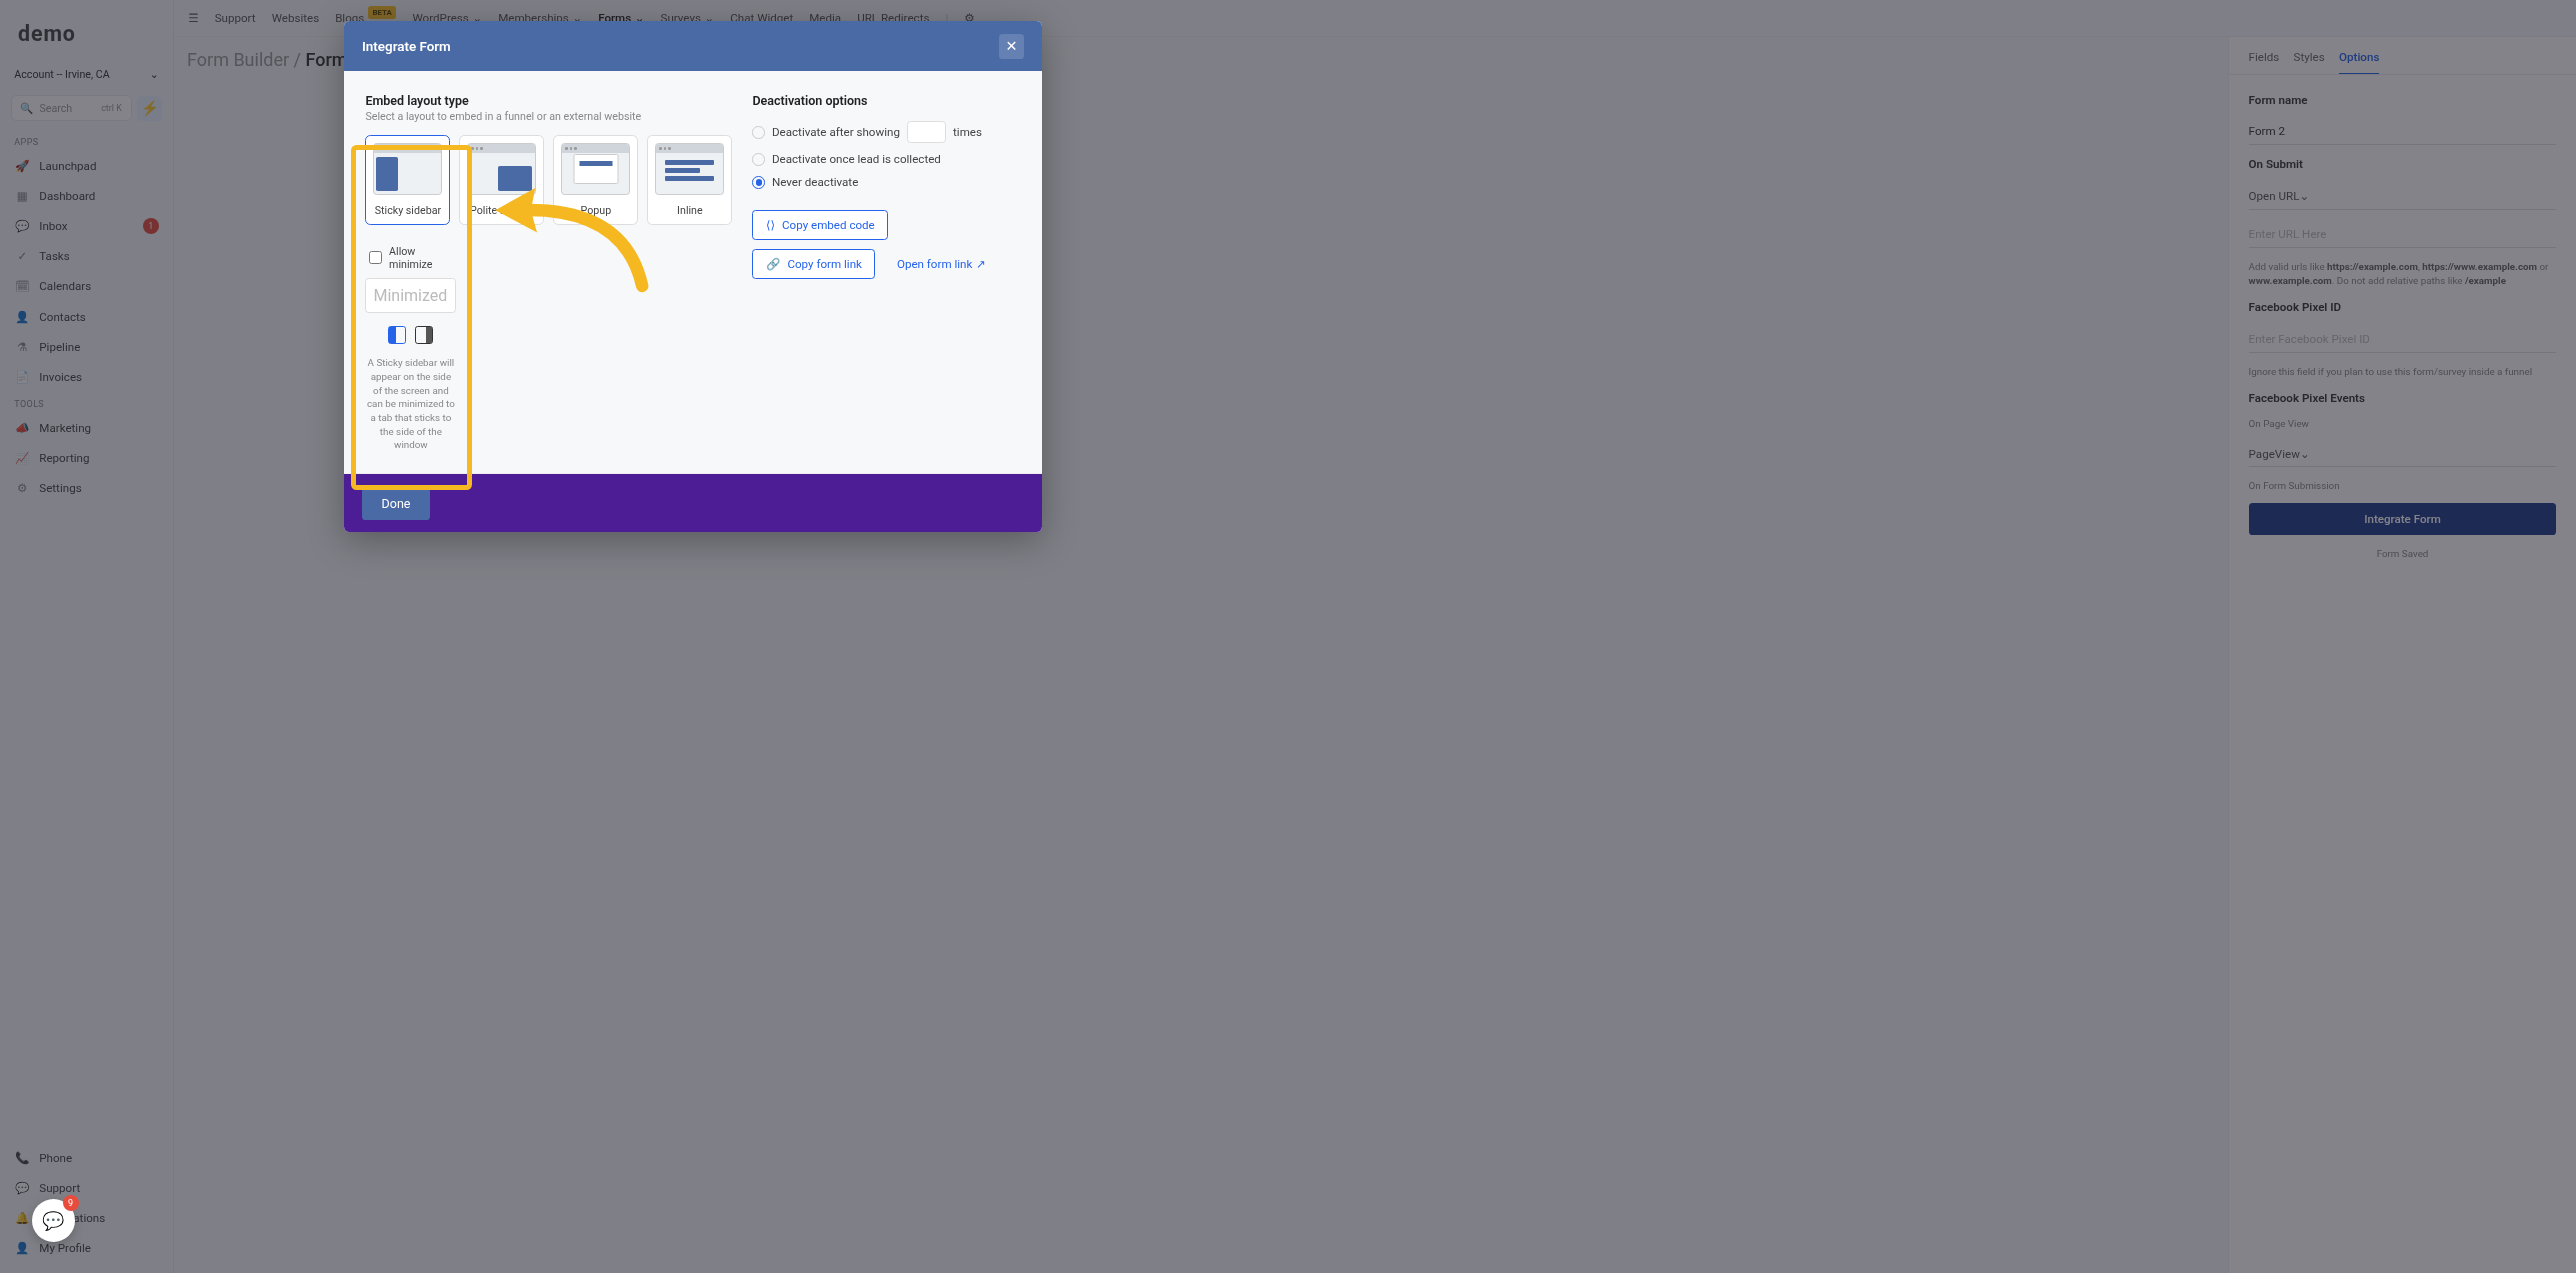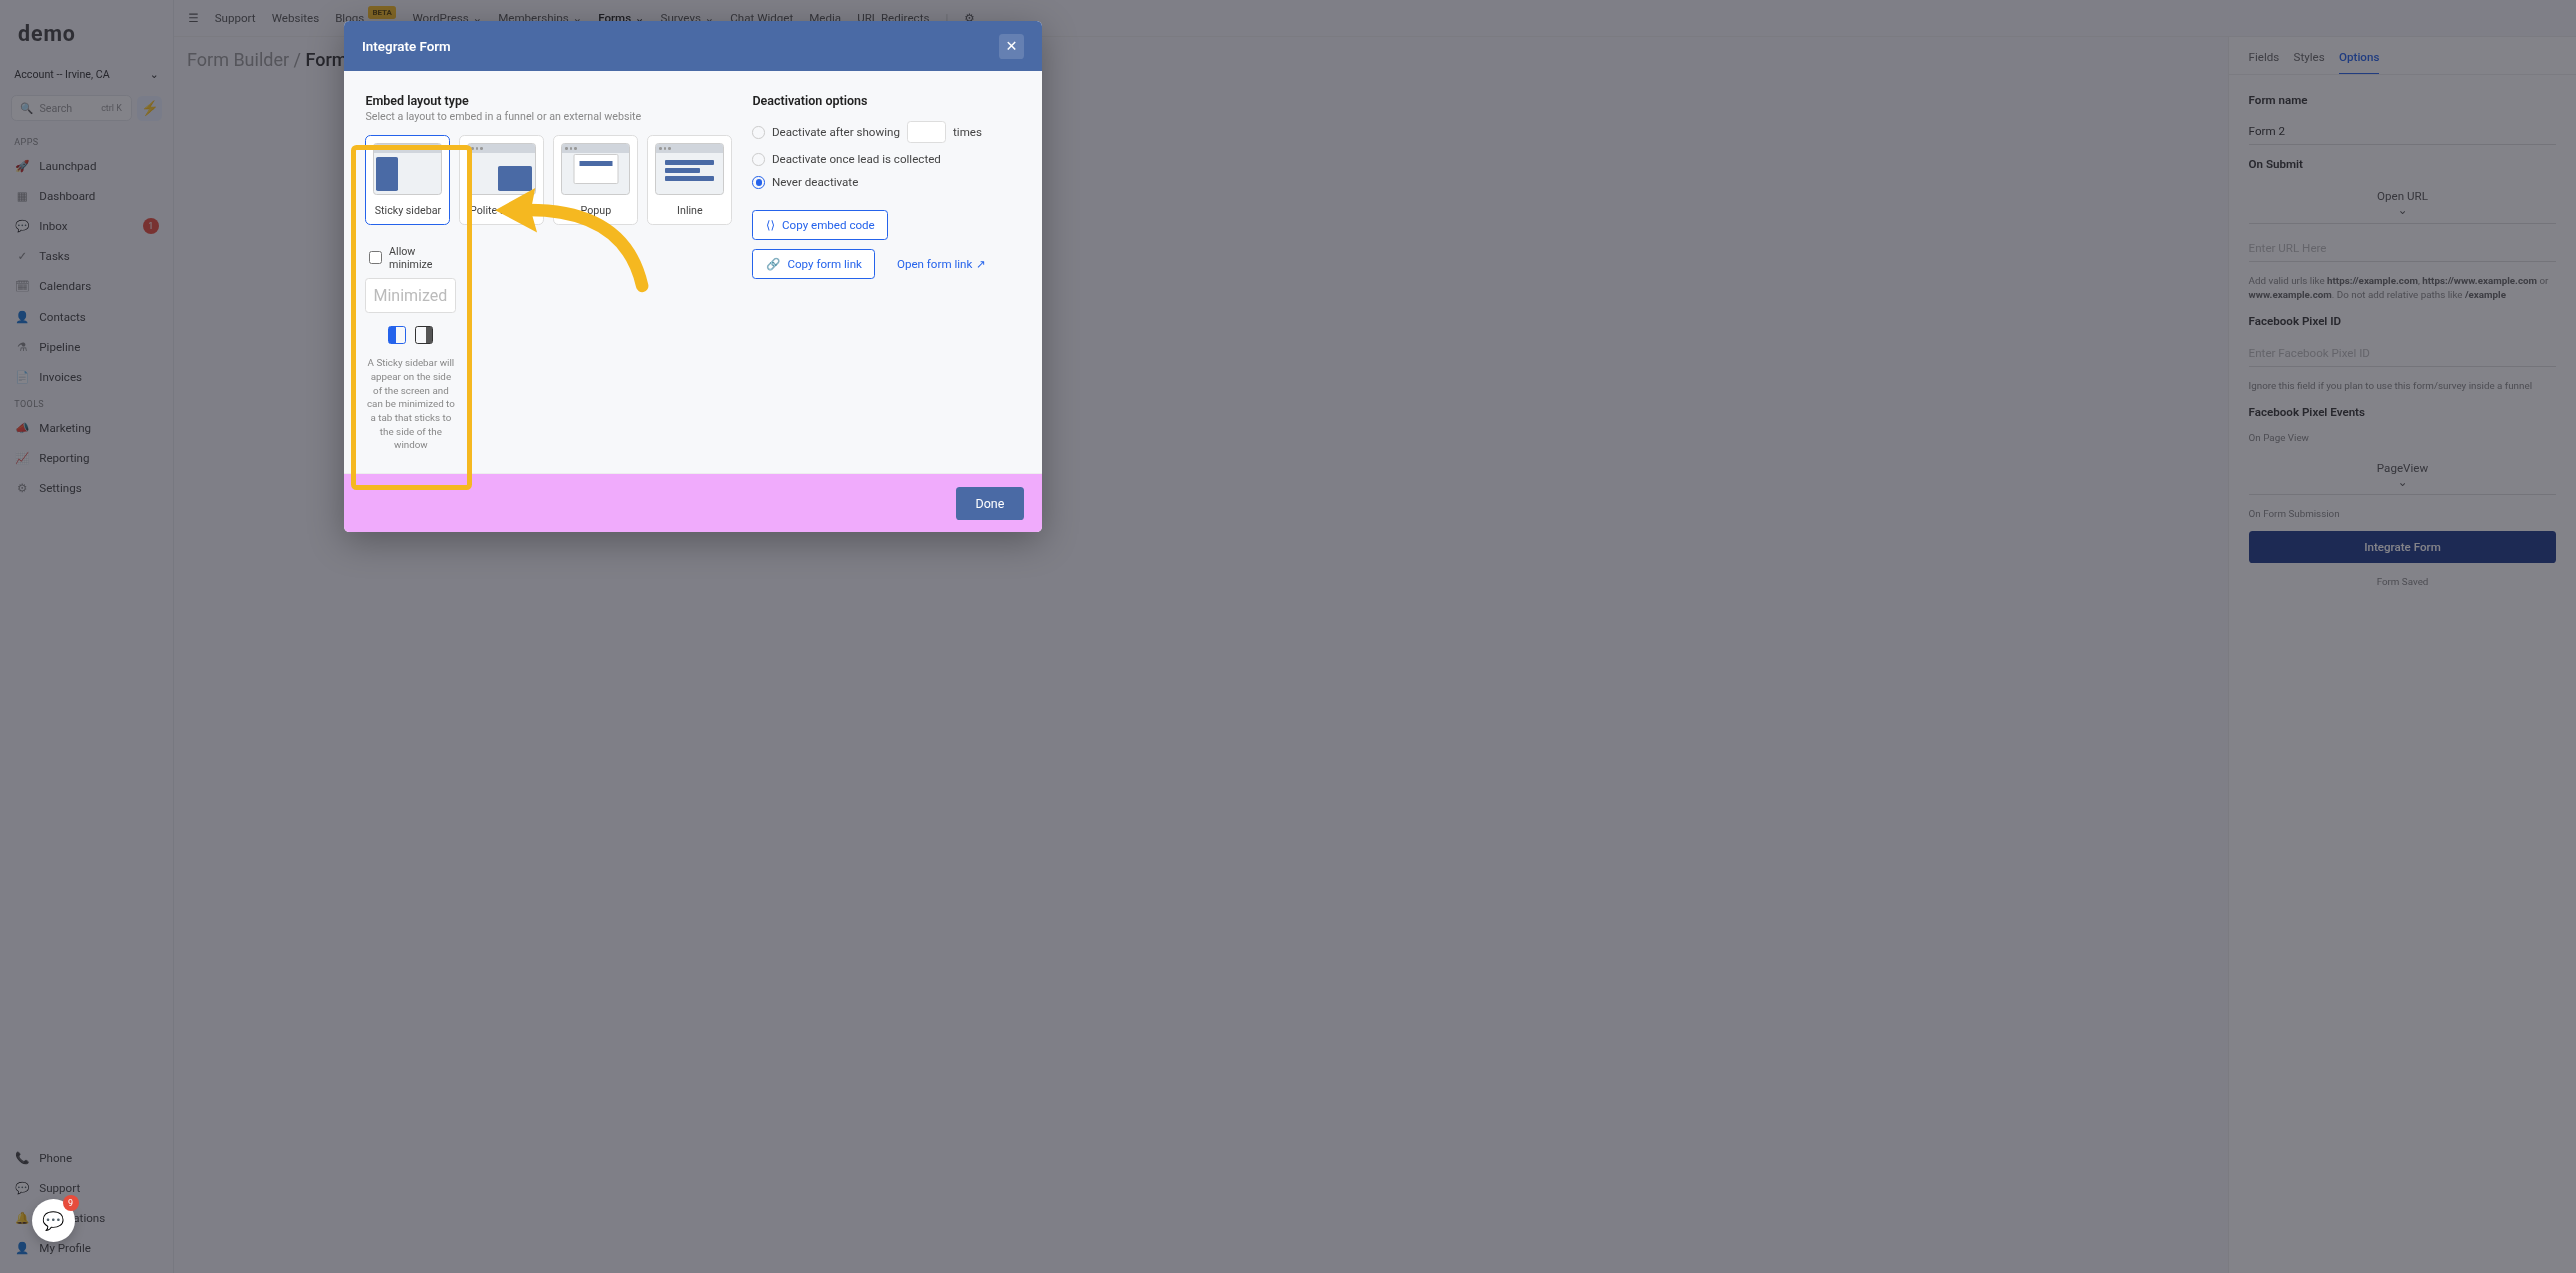--- a/index.html
+++ b/index.html
@@ -23,21 +23,21 @@
 .bc { position: absolute; left: 187px; top: 49px; font-size: 18px; color: #999; }
 .bc .cur { color: #333; font-weight: 500; }
 .right-panel { position: absolute; right: 0; top: 37px; bottom: 0; width: 348px; background: #fff; border-left: 0.9px solid #eee; padding: 0; overflow-y: auto; }
 .rp-tabs { display: flex; gap: 14.3px; padding: 12.5px 19.6px 0; border-bottom: 0.9px solid #eee; font-size: 11.6px; }
 .rp-tab { padding-bottom: 9px; color: #666; cursor: pointer; }
 .rp-tab.active { color: #2563eb; border-bottom: 1.8px solid #2563eb; font-weight: 500; }
 .rp-body { padding: 18px 19.6px; display: flex; flex-direction: column; gap: 12.5px; font-size: 11.6px; }
 .rp-label { font-weight: 600; color: #333; }
 .rp-input { border: none; border-bottom: 0.9px solid #ddd; background: transparent; padding: 5.4px 0; font-size: 11.6px; color: #333; width: 100%; }
 .rp-input::placeholder { color: #bbb; }
-.rp-select { border: none; border-bottom: 0.9px solid #ddd; padding: 5.4px 0; display: flex; justify-content: flex-start; align-items: center; color: #555; flex-direction: column; }
+.rp-select { border: none; border-bottom: 0.9px solid #ddd; padding: 5.4px 0; display: flex; justify-content: flex-start; align-items: center; color: #555; }
 .rp-help { font-size: 9.8px; color: #888; line-height: 1.4; }
 .rp-help b { color: #666; }
 .rp-sublabel { font-size: 9.8px; color: #888; }
 .rp-integrate-btn { background: #1e3a8a; color: #fff; border: none; border-radius: 3.6px; padding: 9px; font-size: 11.6px; font-weight: 500; cursor: pointer; }
 .rp-saved { text-align: center; font-size: 9.8px; color: #888; }
 .overlay { position: absolute; inset: 0; background: rgba(30,30,40,0.55); z-index: 50; }
 .modal { position: absolute; left: 344px; top: 21.4px; width: 698px; background: #fff; border-radius: 5.4px; box-shadow: 0 9px 36px rgba(0,0,0,0.3); z-index: 60; }
 .modal-header { background: #3b5998; background: #4a6aa5; color: #fff; padding: 12.5px 18px; border-radius: 5.4px 5.4px 0 0; display: flex; justify-content: space-between; align-items: center; }
 .modal-header h3 { font-size: 13.4px; font-weight: 600; }
 .modal-close { background: rgba(255,255,255,0.15); border: none; color: #fff; width: 25px; height: 25px; border-radius: 3.6px; font-size: 14.3px; cursor: pointer; display: flex; align-items: center; justify-content: center; }
@@ -69,21 +69,21 @@
 .side-btn.right::before { content:''; position: absolute; right: 0; top: 0; bottom: 0; width: 6.2px; background: #555; }
 .sticky-desc { font-size: 9.8px; color: #888; text-align: center; line-height: 1.4; }
 .trigger-section { margin-bottom: 16px; }
 .radio-row { display: flex; align-items: center; gap: 7.1px; font-size: 11.6px; color: #444; padding: 4.5px 0; }
 .radio { width: 12.5px; height: 12.5px; border: 1.8px solid #ccc; border-radius: 50%; display: inline-flex; align-items: center; justify-content: center; }
 .radio.checked { border-color: #2563eb; }
 .radio.checked::after { content:''; width: 6.2px; height: 6.2px; background: #2563eb; border-radius: 50%; }
 .tiny-input { width: 39px; border: 0.9px solid #ddd; border-radius: 3.6px; padding: 3.6px; font-size: 10.7px; }
 .copy-btn { display: inline-flex; align-items: center; gap: 7.1px; border: 0.9px solid #2563eb; color: #2563eb; background: #fff; border-radius: 3.6px; padding: 7.1px 12.5px; font-size: 11.6px; cursor: pointer; margin-right: 9px; margin-bottom: 9px; }
 .open-link { color: #2563eb; font-size: 11.6px; display: inline-flex; align-items: center; gap: 3.6px; cursor: pointer; }
-.modal-footer { padding: 12.5px 18px; background: #f0abfc; border-radius: 0 0 5.4px 5.4px; display: flex; justify-content: flex-end; border-top: 0.9px solid #eee; }
+.modal-footer { padding: 12.5px 18px; background: #4c1d95; border-radius: 0 0 5.4px 5.4px; display: flex; border-top: 0.9px solid #eee; }
 .done-btn { background: #4a6aa5; color: #fff; border: none; border-radius: 3.6px; padding: 9px 19.6px; font-size: 12.5px; cursor: pointer; }
 .highlight-box { position: absolute; border: 5.4px solid #f5b820; border-radius: 5.4px; z-index: 70; pointer-events: none; }
 .arrow-ann { position: absolute; z-index: 71; pointer-events: none; }
 .chat-bubble { position: absolute; left: 32px; bottom: 32px; width: 43px; height: 43px; border-radius: 50%; background: #fff; box-shadow: 0 3.6px 10.7px rgba(0,0,0,0.2); display: flex; align-items: center; justify-content: center; z-index: 80; }
 .chat-bubble::after { content:''; position: absolute; bottom: -3.6px; left: 12.5px; width: 0; height: 0; border: 5.4px solid transparent; border-top-color: #fff; }
 .chat-badge { position: absolute; top: -3.6px; right: -3.6px; background: #e74c3c; color: #fff; border-radius: 50%; width: 16px; height: 16px; font-size: 9px; display: flex; align-items: center; justify-content: center; }
 </style>
 </head>
 <body style="">
 

